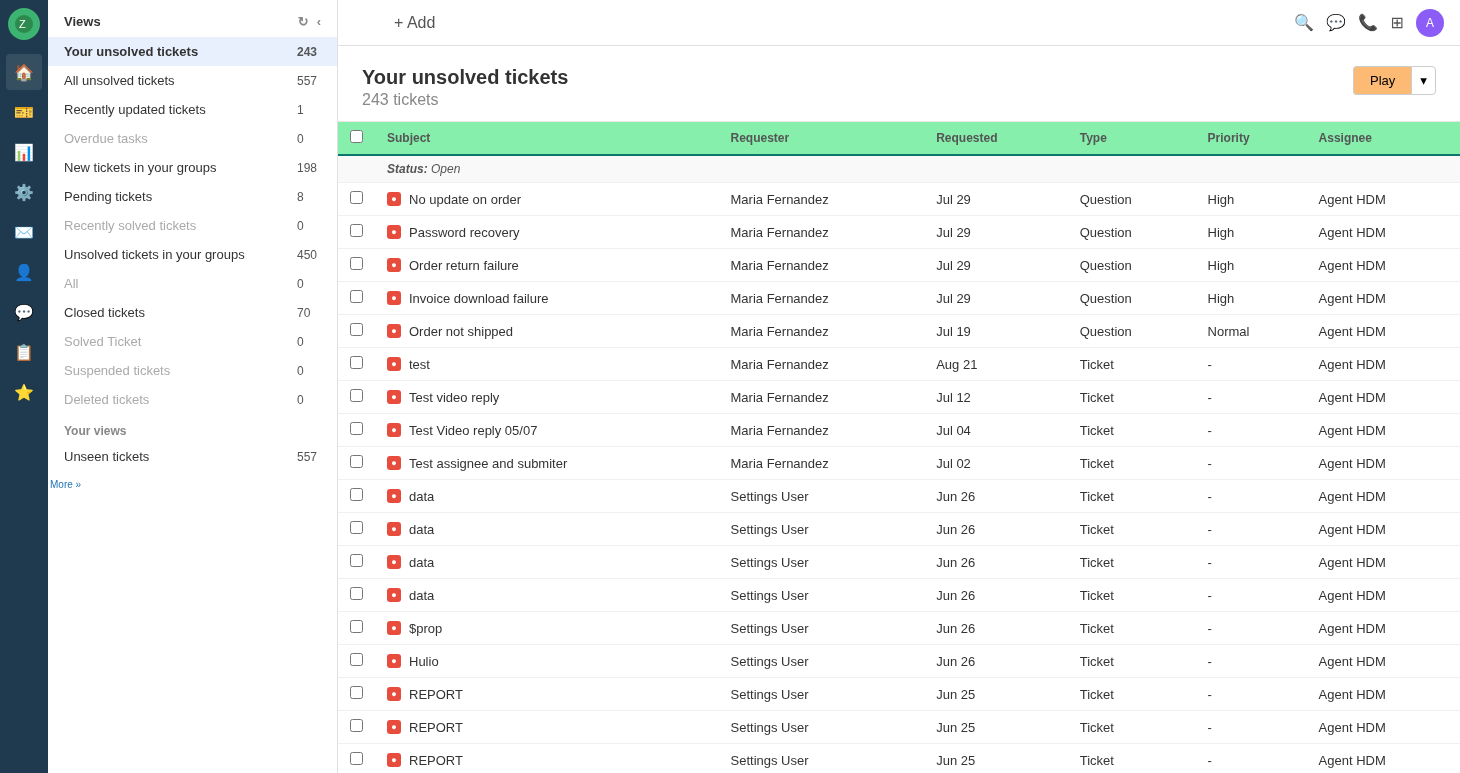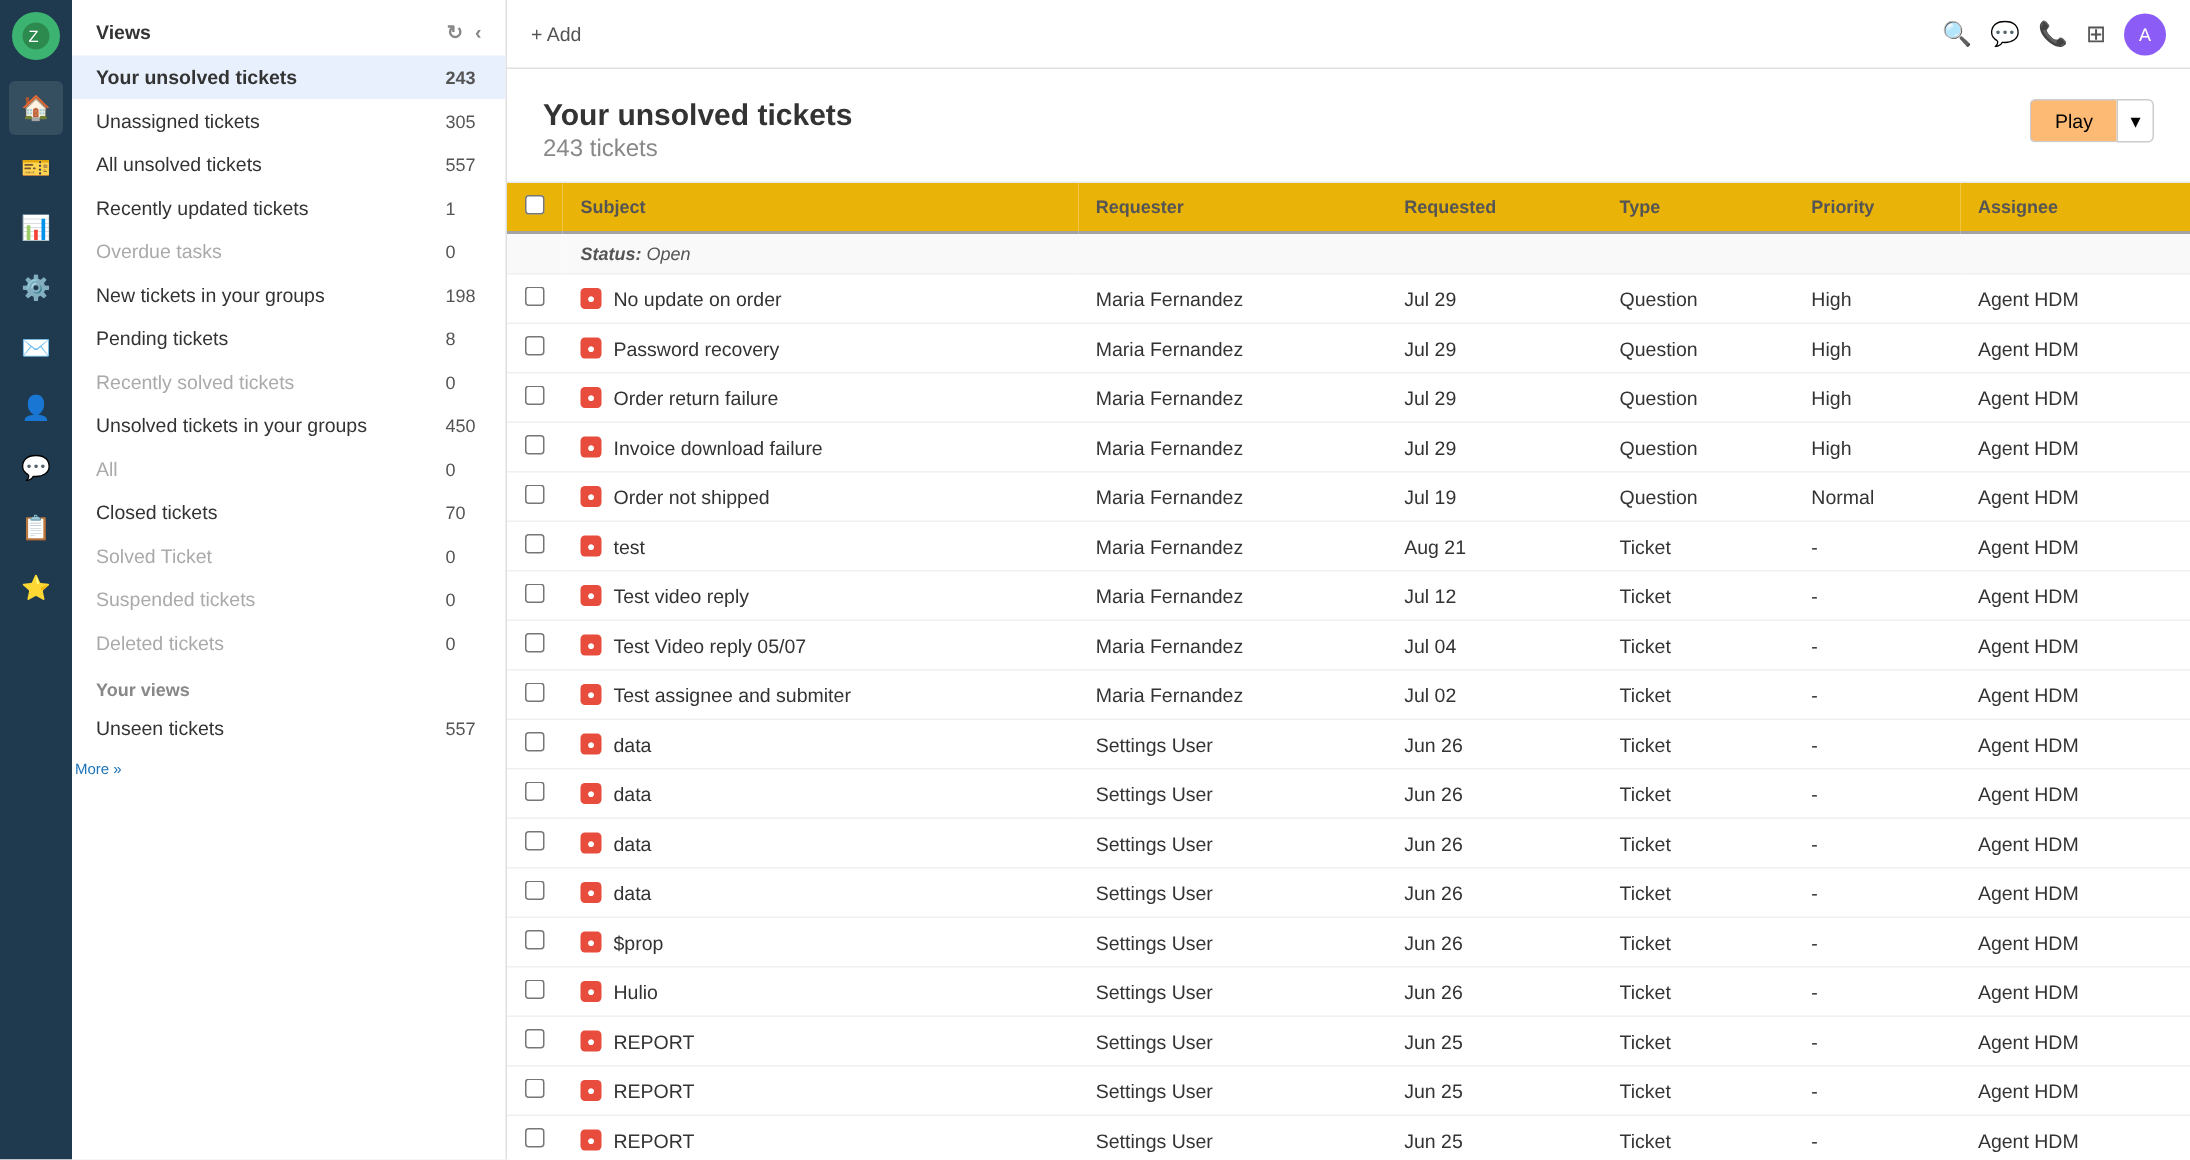--- a/index.html
+++ b/index.html
@@ -94,22 +94,22 @@
       border-bottom: 1px solid #e0e0e0;
       padding: 0 16px;
       height: 46px;
       display: flex;
       align-items: center;
       justify-content: space-between;
       flex-shrink: 0;
     }
     .top-header-left { display: flex; align-items: center; gap: 8px; }
     .add-btn {
-      font-size: 13px; color: #555; cursor: pointer;
-      display: flex; align-items: center; gap: 4px;
+      font-size: 16px; color: #555; cursor: pointer;
+      display: flex; align-items: center; gap: 4px; margin-left: 40px;
     }
     .top-header-right { display: flex; align-items: center; gap: 12px; }
     .header-icon { color: #555; cursor: pointer; font-size: 16px; }
     .avatar { width: 28px; height: 28px; border-radius: 50%; background: #8b5cf6; display: flex; align-items: center; justify-content: center; color: #fff; font-size: 12px; cursor: pointer; }
 
     
     .content {
       flex: 1;
       overflow-y: auto;
       background: #fff;
@@ -156,22 +156,22 @@
     .tickets-table {
       width: 100%;
       border-collapse: collapse;
     }
     .tickets-table th {
       text-align: left;
       padding: 8px 12px;
       font-size: 12px;
       font-weight: 600;
       color: #555;
-      border-bottom: 2px solid #a3a3a3;
-      background: #eab308;
+      border-bottom: 2px solid #0f766e;
+      background: #86efac;
       white-space: nowrap;
     }
     .tickets-table td {
       padding: 8px 12px;
       border-bottom: 1px solid #f0f0f0;
       font-size: 13px;
       color: #333;
       vertical-align: middle;
     }
     .checkbox-col { width: 32px; text-align: center; }
@@ -224,24 +224,20 @@
     <span>Views</span>
     <div class="sidebar-header-icons">
       <span>↻</span>
       <span>‹</span>
     </div>
   </div>
 
   <div class="sidebar-item active">
     <span>Your unsolved tickets</span>
     <span class="sidebar-badge">243</span>
-  </div>
-  <div class="sidebar-item">
-    <span>Unassigned tickets</span>
-    <span class="sidebar-badge">305</span>
   </div>
   <div class="sidebar-item">
     <span>All unsolved tickets</span>
     <span class="sidebar-badge">557</span>
   </div>
   <div class="sidebar-item">
     <span>Recently updated tickets</span>
     <span class="sidebar-badge">1</span>
   </div>
   <div class="sidebar-item dimmed">

